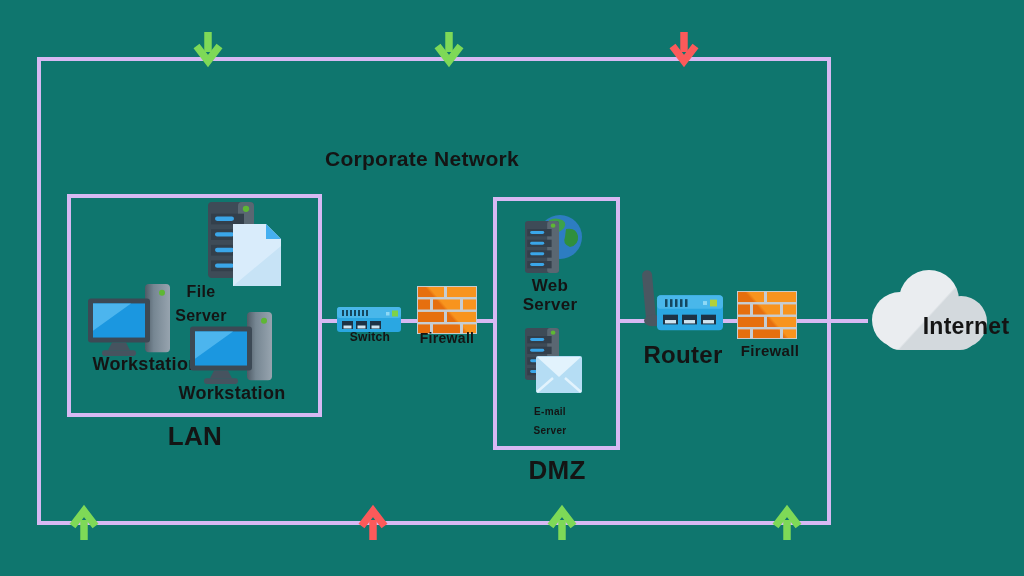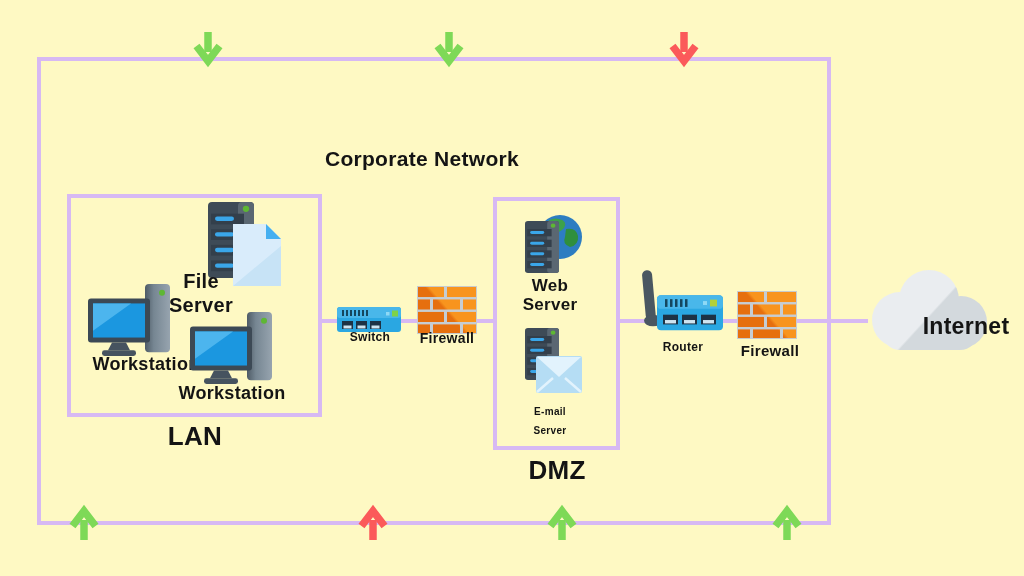--- a/index.html
+++ b/index.html
@@ -3,21 +3,21 @@
 <meta charset="utf-8">
 <style>
   :root{
     --purple:#d7b9f3;
     --arrow-green:#7ed957;
     --arrow-red:#fb5a5a;
     --ink:#141414;
   }
   html,body{margin:0;padding:0;background:#fff;}
   .canvas{
-    position:relative;width:1024px;height:576px;background:#fef9c3;overflow:hidden;
+    position:relative;width:1024px;height:576px;background:#0f766e;overflow:hidden;
     font-family:"Liberation Sans","DejaVu Sans",sans-serif;color:var(--ink);
   }
   .box{position:absolute;border:4px solid var(--purple);}
   .line{position:absolute;height:4px;background:var(--purple);}
   .lbl{
     position:absolute;font-weight:bold;color:var(--ink);text-align:center;
     letter-spacing:.3px;line-height:1.25;white-space:nowrap;
   }
   .lbl span{display:block;}
   .icon{position:absolute;display:block;}
@@ -169,21 +169,21 @@
 
   <div class="box" style="left:493px;top:197px;width:119px;height:245px;"></div>
   <div class="lbl" style="left:507px;top:454px;width:100px;font-size:26px;">DMZ</div>
 
   <svg class="icon" viewBox="0 0 46 78" preserveAspectRatio="none" style="left:208px;top:202px;width:46px;height:76px;">
       <use href="#sym-server"></use>
     </svg>
   <svg class="icon" viewBox="0 0 48 62" preserveAspectRatio="none" style="left:233px;top:224px;width:48px;height:62px;">
       <use href="#sym-doc"></use>
     </svg>
-  <div class="lbl" style="left:151px;top:269px;width:100px;font-size:20px;line-height:24px;">
+  <div class="lbl" style="left:151px;top:280px;width:100px;font-size:16px;line-height:24px;">
     <span>File</span>
     <span>Server</span>
   </div>
 
   <svg class="icon" viewBox="0 0 84 78" preserveAspectRatio="none" style="left:88px;top:282px;width:84px;height:76px;">
       <use href="#sym-workstation"></use>
     </svg>
   <div class="lbl" style="left:66px;top:353px;width:160px;font-size:18px;">Workstation</div>
 
   <svg class="icon" viewBox="0 0 84 78" preserveAspectRatio="none" style="left:190px;top:310px;width:84px;height:76px;">
@@ -219,21 +219,21 @@
       <use href="#sym-envelope"></use>
     </svg>
   <div class="lbl" style="left:510px;top:402px;width:80px;font-size:10px;line-height:19px;">
     <span>E-mail</span>
     <span>Server</span>
   </div>
 
   <svg class="icon" viewBox="0 0 86 70" preserveAspectRatio="none" style="left:637px;top:270px;width:86px;height:68px;">
       <use href="#sym-router"></use>
     </svg>
-  <div class="lbl" style="left:633px;top:340px;width:100px;font-size:12px;">Router</div>
+  <div class="lbl" style="left:633px;top:340px;width:100px;font-size:24px;">Router</div>
 
   <svg class="icon" viewBox="0 0 60 50" preserveAspectRatio="none" style="left:737px;top:291px;width:60px;height:48px;">
       <use href="#sym-firewall"></use>
     </svg>
   <div class="lbl" style="left:730px;top:342px;width:80px;font-size:15px;">Firewall</div>
 
   <svg class="icon" viewBox="0 0 140 106" preserveAspectRatio="none" style="left:856px;top:258px;width:140px;height:106px;">
       <use href="#sym-cloud"></use>
     </svg>
   <div class="lbl" style="left:896px;top:312px;width:140px;font-size:23px;">Internet</div>

